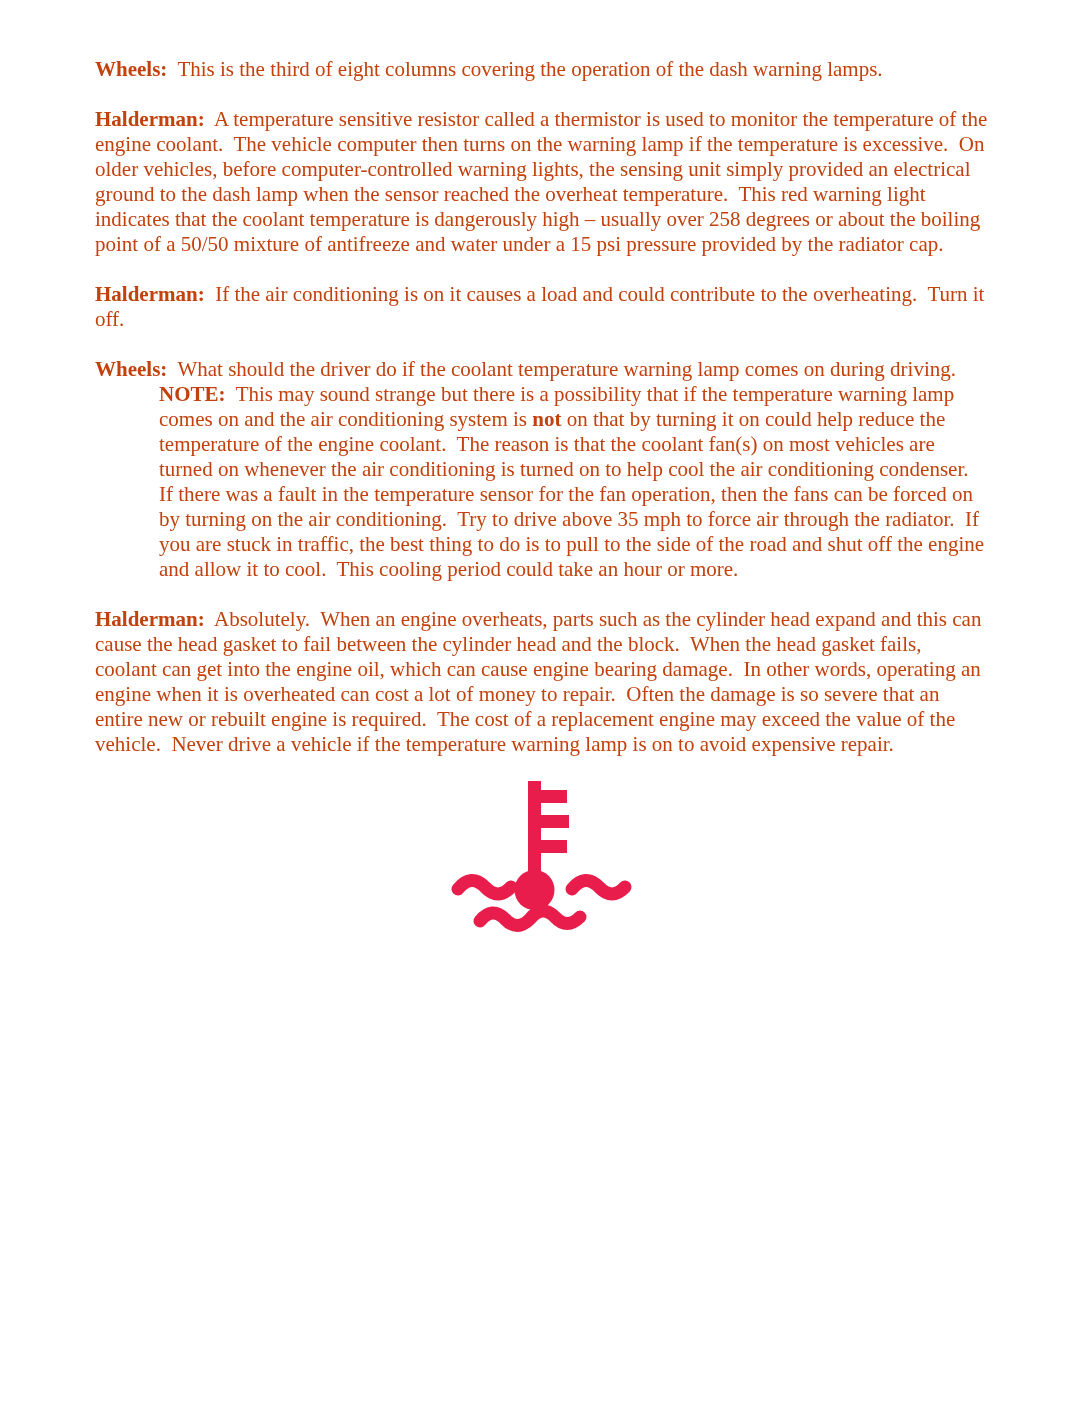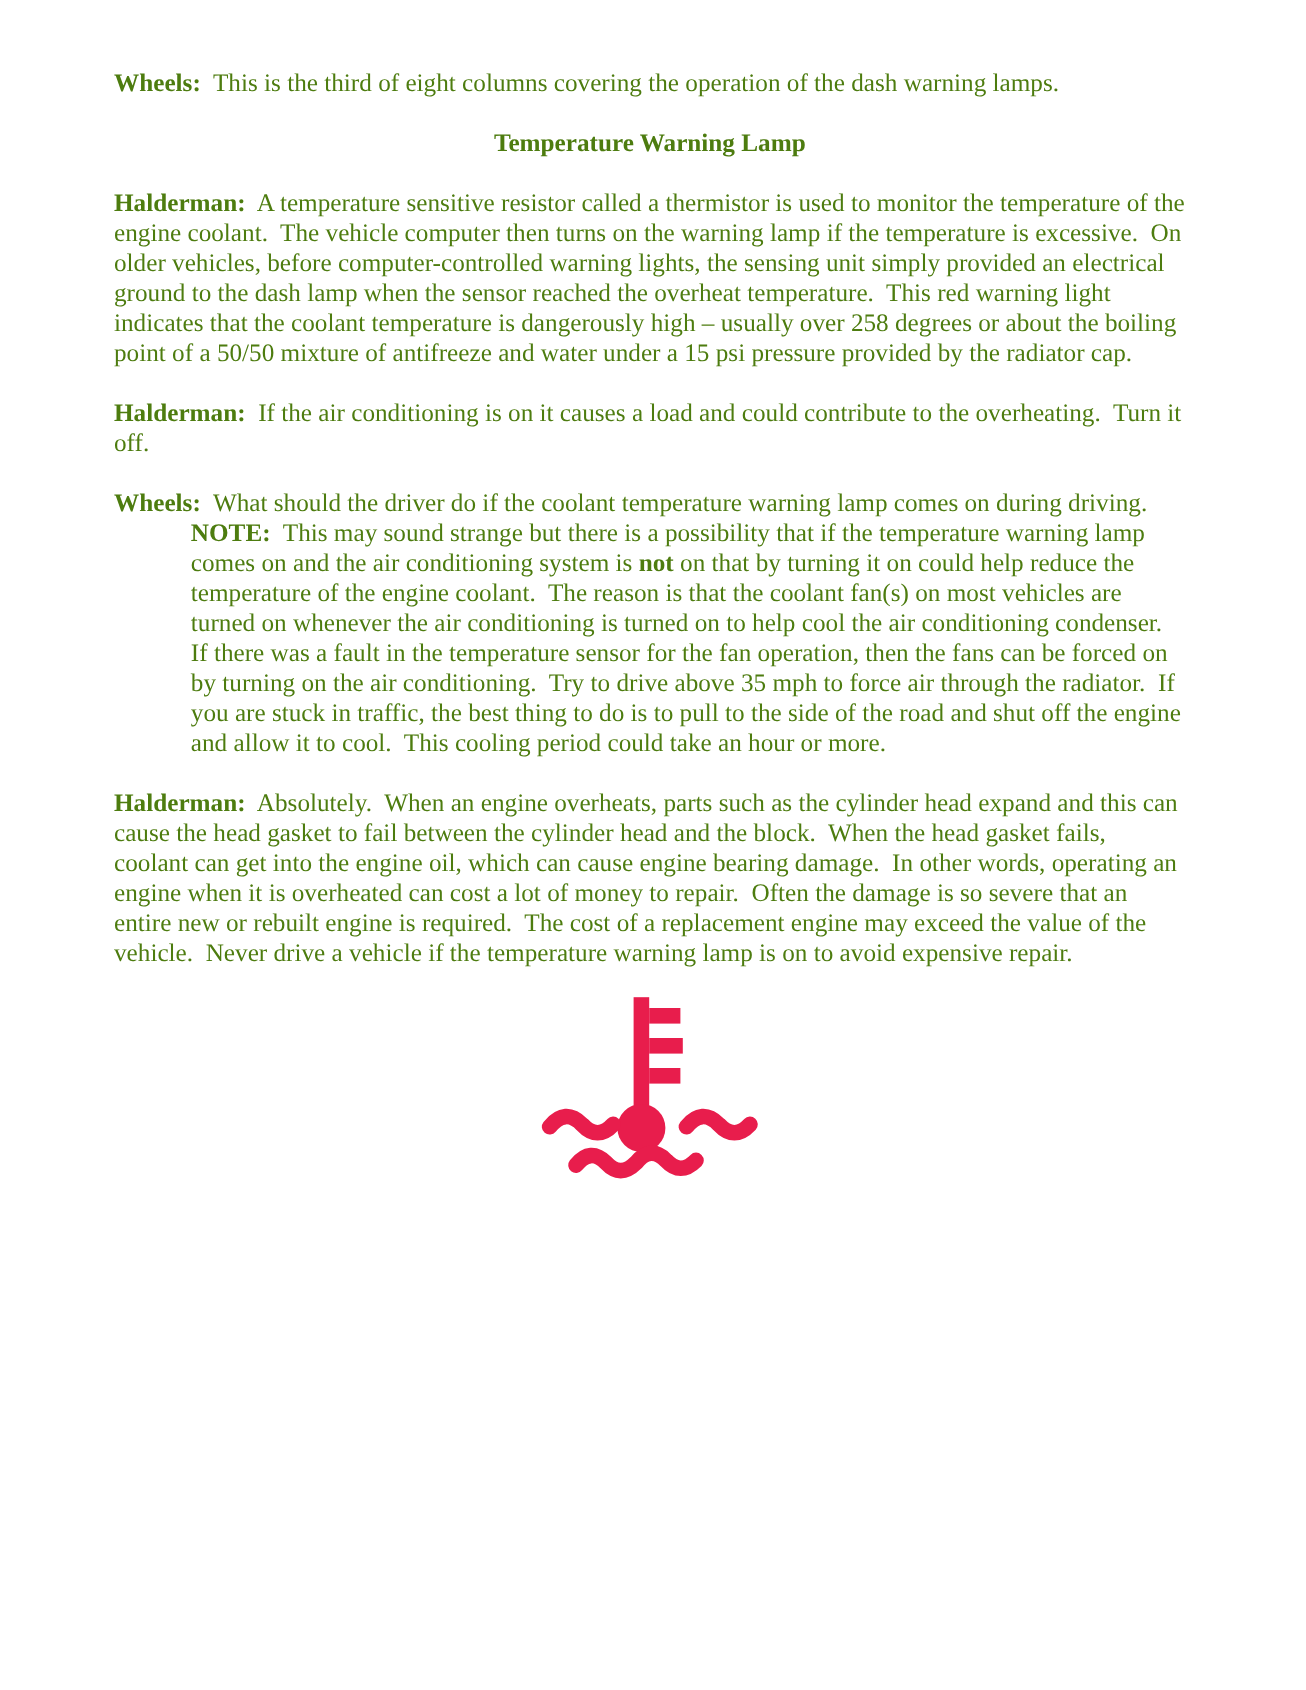--- a/index.html
+++ b/index.html
@@ -7,21 +7,21 @@
     position: relative;
     width: 1088px;
     height: 1408px;
     margin: 0 auto;
     background: #ffffff;
     box-sizing: border-box;
     padding: 57px 100px 0 95px;
     font-family: "Liberation Serif", "DejaVu Serif", serif;
     font-size: 21px;
     line-height: 25px;
-    color: #4d7c0f;
+    color: #c2410c;
   }
   .para {
     margin: 0;
     white-space: pre-wrap;
   }
   .mt { margin-top: 25px; }
   .speaker { font-weight: bold; }
   .heading {
     margin: 25px 0 0 0;
     font-size: 21px;
@@ -43,21 +43,20 @@
   }
   .icon-wrap svg { display: inline-block; }
 </style>
 </head>
 <body>
 
 <div class="page">
 
   <p class="para"><span class="speaker">Wheels:</span><span>  This is the third of eight columns covering the operation of the dash warning lamps.</span></p>
 
-  <h1 class="heading">Temperature Warning Lamp</h1>
 
 
 
   <p class="para mt"><span class="speaker">Halderman:</span><span>  A temperature sensitive resistor called a thermistor is used to monitor the temperature of the engine coolant.  The vehicle computer then turns on the warning lamp if the temperature is excessive.  On older vehicles, before computer-controlled warning lights, the sensing unit simply provided an electrical ground to the dash lamp when the sensor reached the overheat temperature.  This red warning light indicates that the coolant temperature is dangerously high – usually over 258 degrees or about the boiling point of a 50/50 mixture of antifreeze and water under a 15 psi pressure provided by the radiator cap.</span></p>
 
   <p class="para mt"><span class="speaker">Halderman:</span><span>  If the air conditioning is on it causes a load and could contribute to the overheating.  Turn it off.</span></p>
 
   <p class="para mt"><span class="speaker">Wheels:</span><span>  What should the driver do if the coolant temperature warning lamp comes on during driving.</span></p>
 
   <p class="para note-block"><span class="note-label">NOTE:</span><span>  This may sound strange but there is a possibility that if the temperature warning lamp comes on and the air conditioning system is </span><span class="emph">not</span><span> on that by turning it on could help reduce the temperature of the engine coolant.  The reason is that the coolant fan(s) on most vehicles are turned on whenever the air conditioning is turned on to help cool the air conditioning condenser.  If there was a fault in the temperature sensor for the fan operation, then the fans can be forced on by turning on the air conditioning.  Try to drive above 35 mph to force air through the radiator.  If you are stuck in traffic, the best thing to do is to pull to the side of the road and shut off the engine and allow it to cool.  This cooling period could take an hour or more.</span></p>

